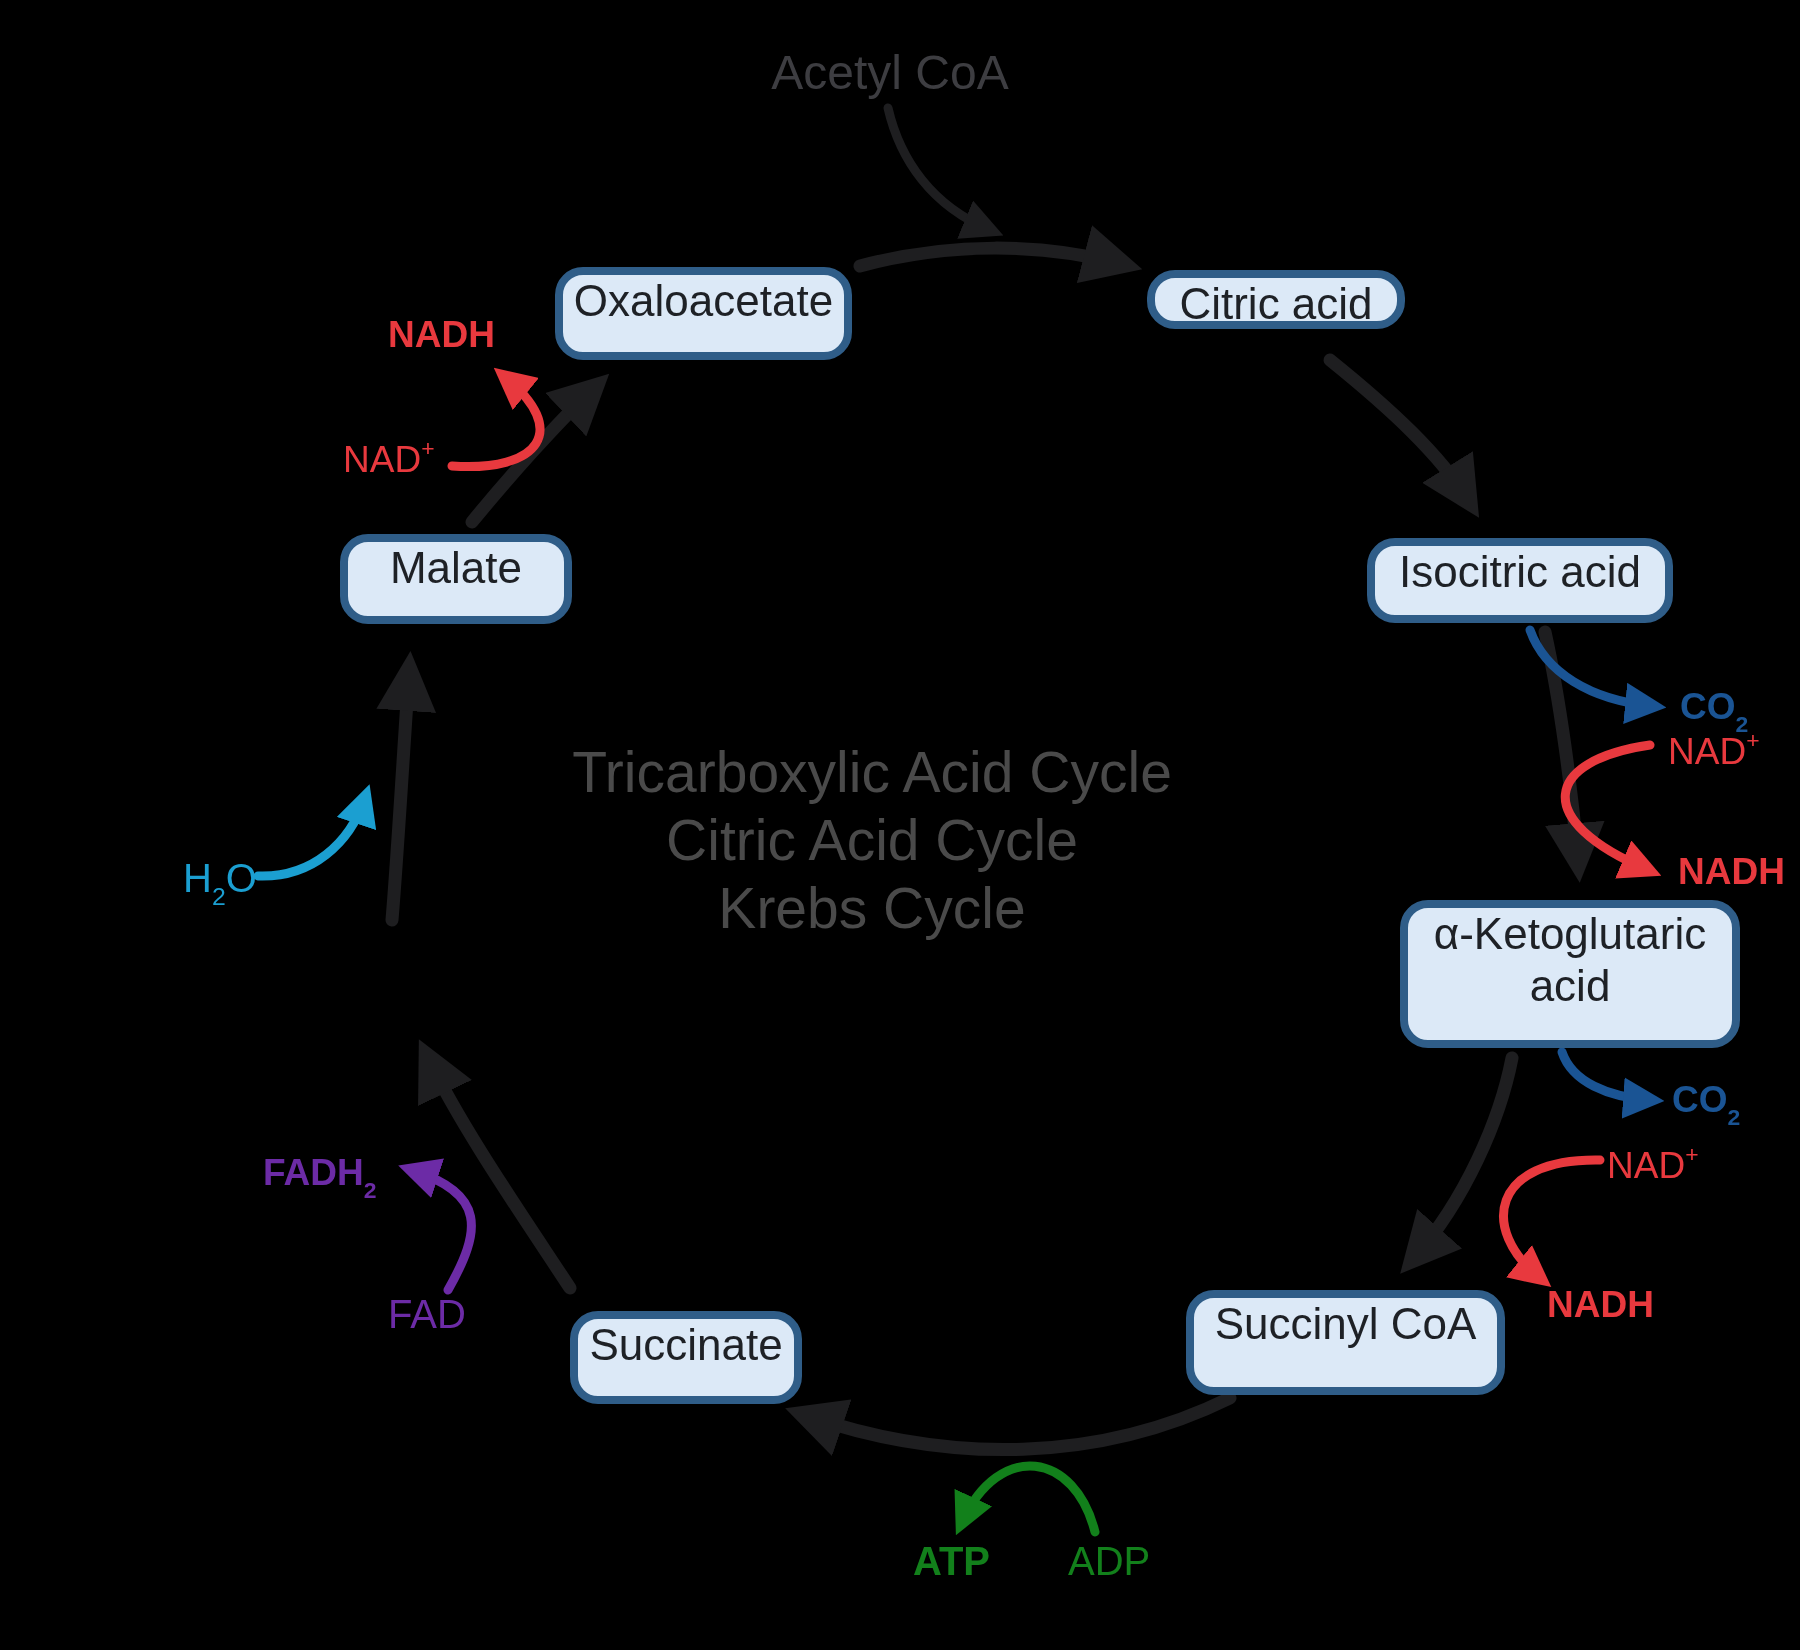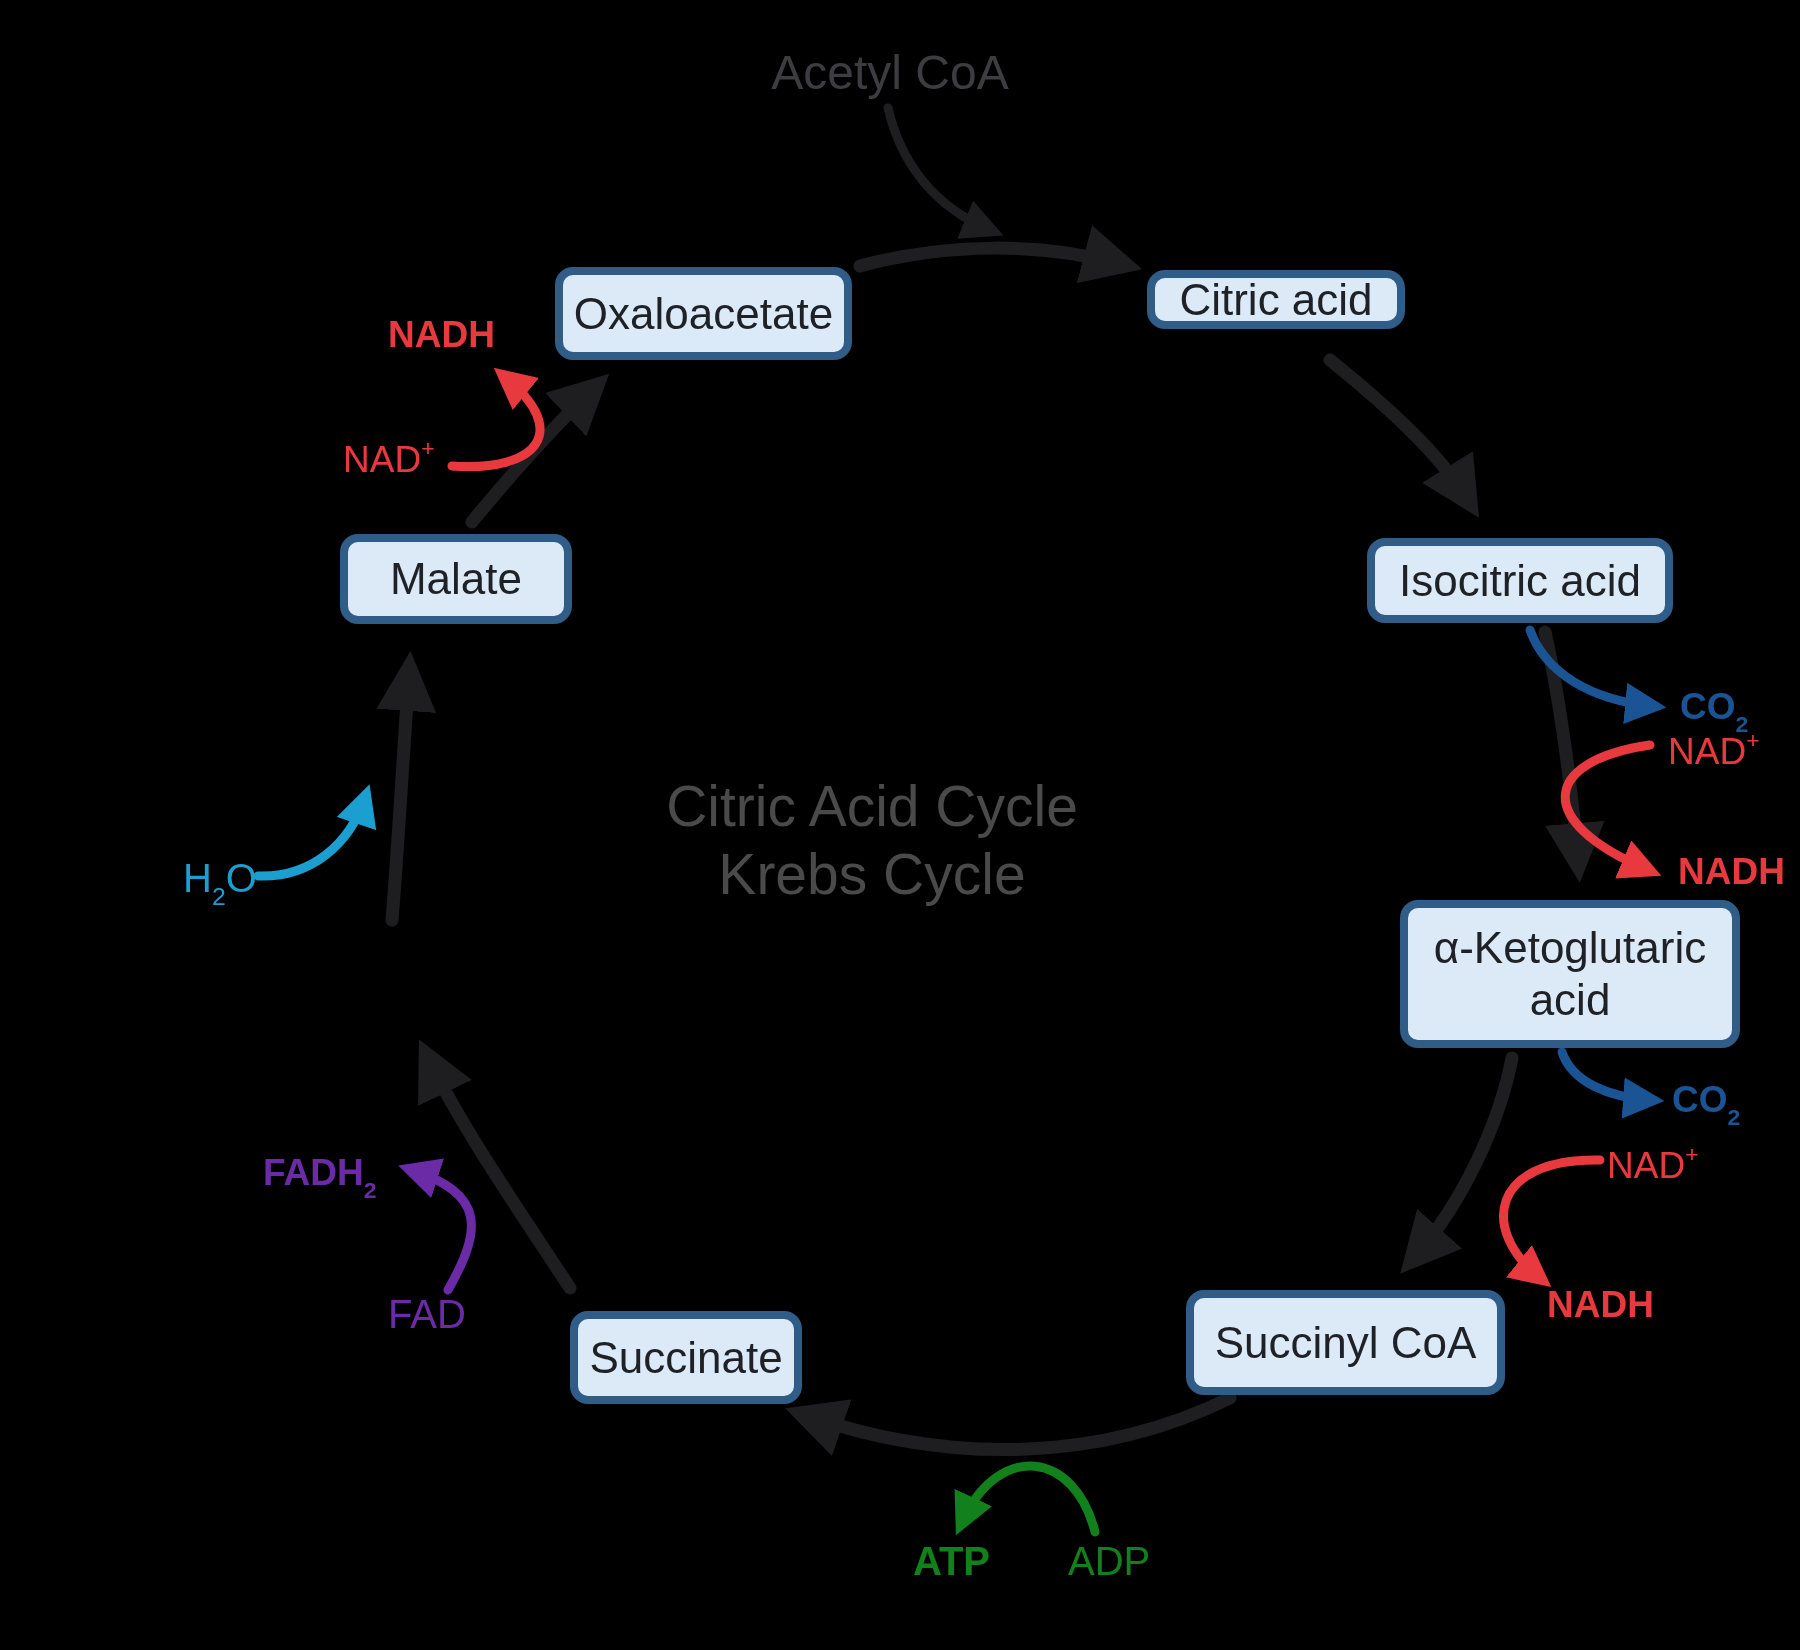--- a/index.html
+++ b/index.html
@@ -11,25 +11,25 @@
     font-family:"Liberation Sans", sans-serif;
   }
   .arrows{position:absolute;left:0;top:0;width:1800px;height:1650px;}
 
   
   .node{
     position:absolute;
     box-sizing:border-box;
     background:var(--box_fill,#dce9f7);
     border:8px solid var(--box_border,#2f5d88);
-    border-radius:18px;
+    border-radius:28px;
     color:var(--node_text,#1e2126);
     font-size:44px;
     line-height:1.18;
-    display:flex;align-items:center;justify-content:center;
+    display:flex;align-items:flex-start;justify-content:center;
     text-align:center;
     padding:0 8px;
   }
   .box-oxaloacetate{left:555px;top:267px;width:297px;height:93px;}
   .box-citric     {left:1147px;top:270px;width:258px;height:59px;}
   .box-isocitric  {left:1367px;top:538px;width:306px;height:85px;}
   .box-akg        {left:1400px;top:900px;width:340px;height:148px;}
   .box-succinyl   {left:1186px;top:1290px;width:319px;height:105px;}
   .box-succinate  {left:570px;top:1295px;width:232px;height:93px;margin-top:16px;}
   .box-fumarate   {left:282px;top:928px;width:231px;height:90px;}
@@ -125,20 +125,21 @@
     <path d="M 1530 630 C 1545 672, 1590 700, 1652 706" fill="none" style="stroke:var(--blue,#1a5494)" stroke-width="9" stroke-linecap="round" marker-end="url(#head-blue)"></path>
     <path d="M 1562 1052 C 1572 1082, 1608 1097, 1650 1100" fill="none" style="stroke:var(--blue,#1a5494)" stroke-width="9" stroke-linecap="round" marker-end="url(#head-blue)"></path>
     <path d="M 258 876 C 312 878, 350 843, 365 798" fill="none" style="stroke:var(--cyan,#1b9fd1)" stroke-width="9" stroke-linecap="round" marker-end="url(#head-cyan)"></path>
     <path d="M 1095 1532 C 1075 1452, 1000 1440, 962 1522" fill="none" style="stroke:var(--green,#12801b)" stroke-width="9" stroke-linecap="round" marker-end="url(#head-green)"></path>
     <path d="M 448 1290 C 482 1230, 486 1194, 412 1170" fill="none" style="stroke:var(--purple,#6c2ba6)" stroke-width="9" stroke-linecap="round" marker-end="url(#head-purple)"></path>
   </svg>
 
   <div class="label input-label">Acetyl CoA</div>
 
   <div class="cycle-title">
+    <div>Tricarboxylic Acid Cycle</div>
     <div>Citric Acid Cycle</div>
     <div>Krebs Cycle</div>
   </div>
 
   <div class="node box-oxaloacetate">
     <span>Oxaloacetate</span>
   </div>
   <div class="node box-citric">
     <span>Citric acid</span>
   </div>

